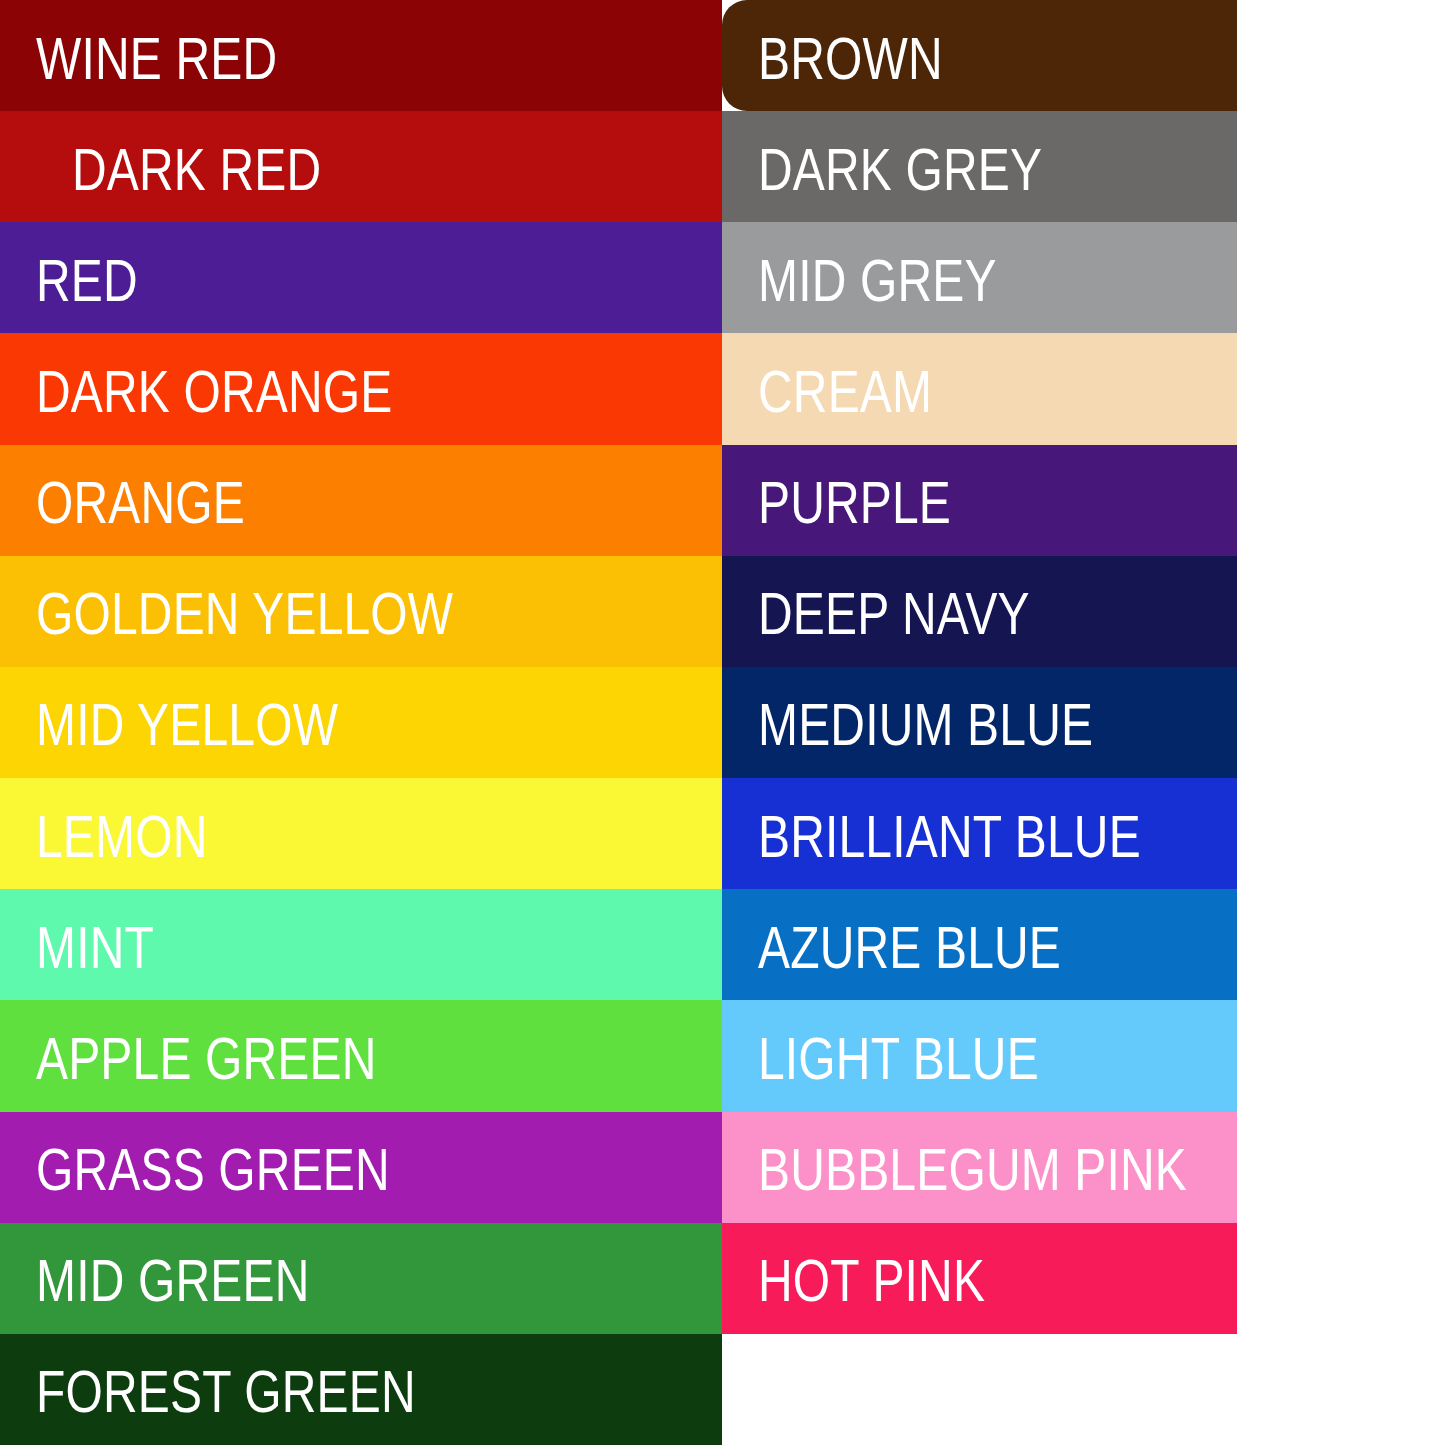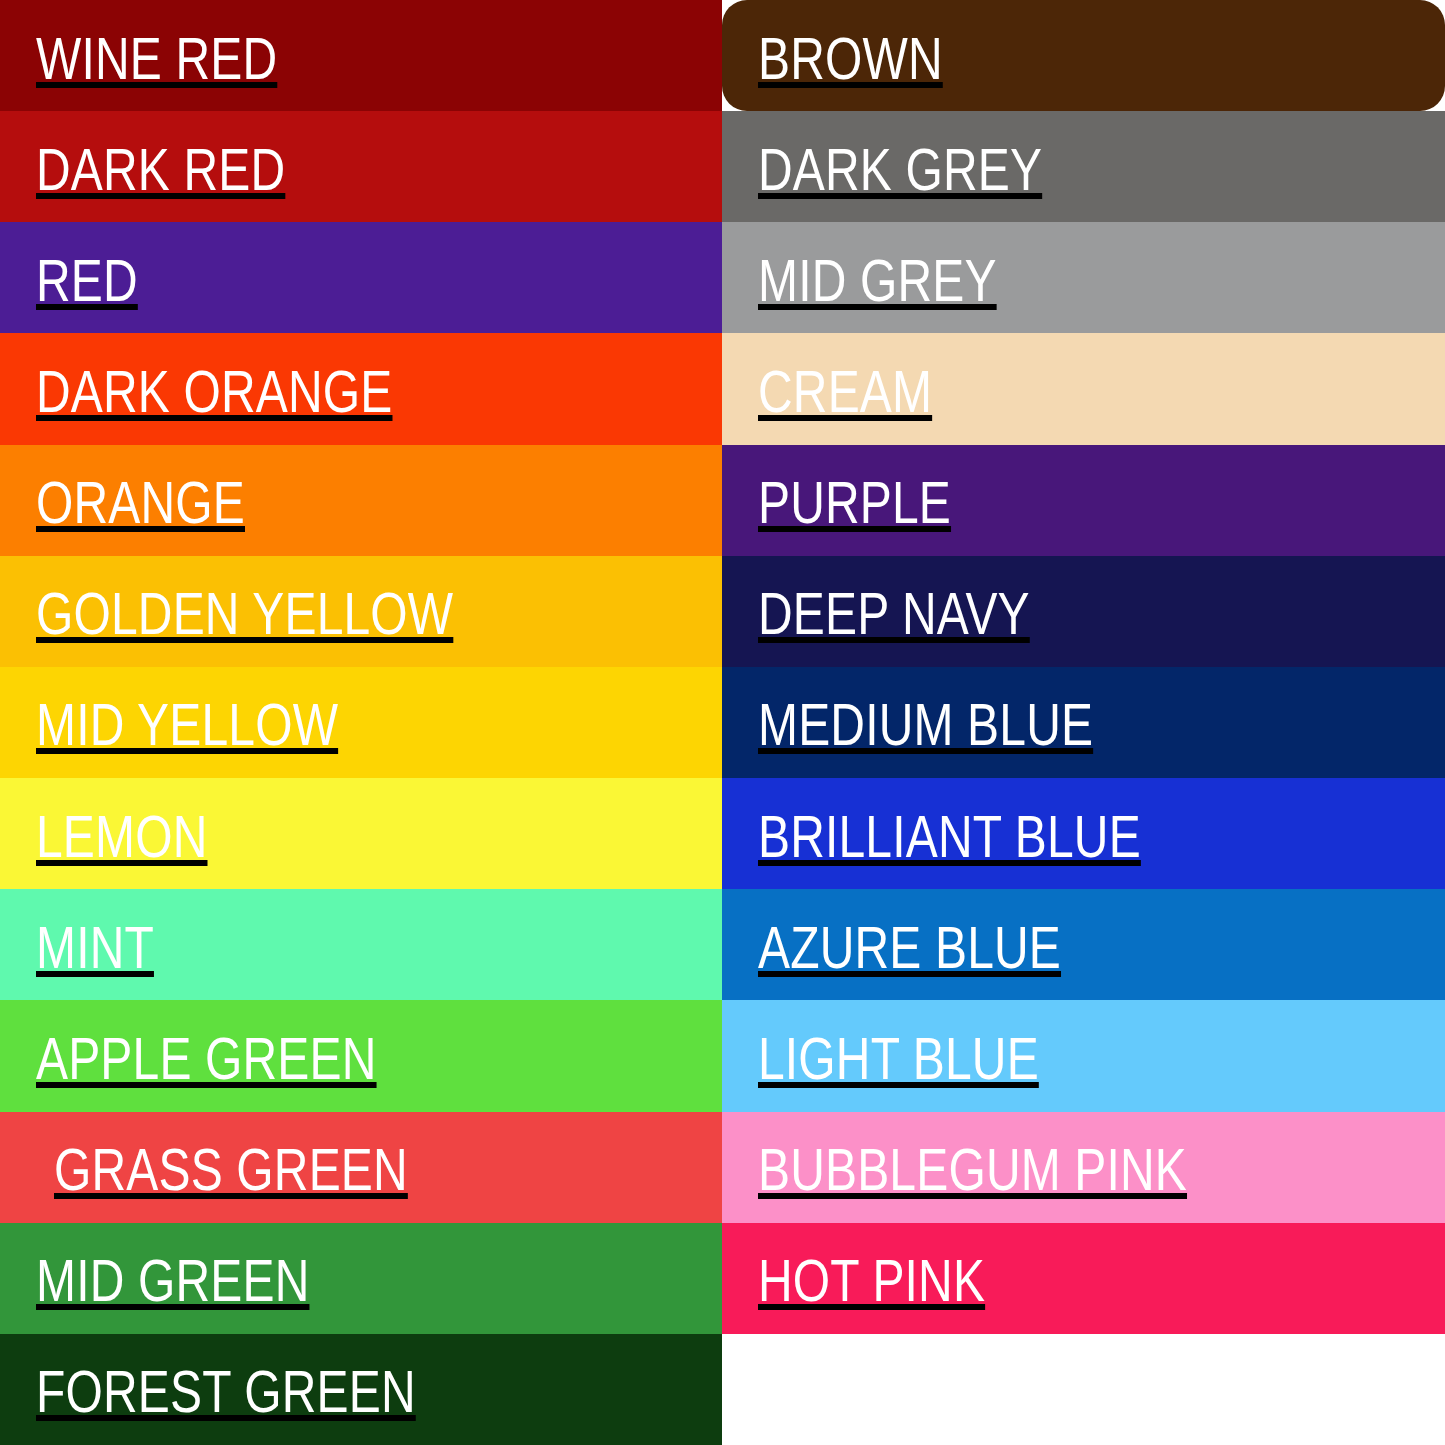--- a/index.html
+++ b/index.html
@@ -3,29 +3,28 @@
 <meta charset="utf-8">
 <title>Colour Swatch Chart</title>
 <style>
   html, body {
     margin: 0;
     padding: 0;
     background: #ffffff;
   }
   #swatch-chart {
     position: relative;
-    width: 1445px;
+    width: 1237px;
     height: 1445px;
     display: grid;
     grid-template-columns: 722px 723px;
     grid-template-rows: repeat(13, 1fr);
     grid-auto-flow: column;
     overflow: hidden;
     font-family: "Liberation Sans", "DejaVu Sans", sans-serif;
-    text-decoration: underline;
   }
   .swatch {
     position: relative;
     display: flex;
     align-items: center;
     overflow: hidden;
   }
   .swatch-label {
     display: block;
     padding-left: 45px;
@@ -43,21 +42,21 @@
   }
 </style>
 </head>
 <body>
 
 <div id="swatch-chart">
 
   <div class="swatch" style="background-color: rgb(139, 3, 4);">
     <span class="swatch-label">WINE RED</span>
   </div>
-  <div class="swatch" style="background-color: rgb(181, 13, 13);">
+  <div class="swatch" style="background-color: rgb(181, 13, 13); padding-left: 36px;">
     <span class="swatch-label">DARK RED</span>
   </div>
   <div class="swatch" style="background-color: #4c1d95;">
     <span class="swatch-label">RED</span>
   </div>
   <div class="swatch" style="background-color: rgb(250, 56, 3);">
     <span class="swatch-label">DARK ORANGE</span>
   </div>
   <div class="swatch" style="background-color: rgb(252, 127, 0);">
     <span class="swatch-label">ORANGE</span>
@@ -70,21 +69,21 @@
   </div>
   <div class="swatch" style="background-color: rgb(250, 247, 53);">
     <span class="swatch-label">LEMON</span>
   </div>
   <div class="swatch" style="background-color: rgb(95, 249, 174);">
     <span class="swatch-label">MINT</span>
   </div>
   <div class="swatch" style="background-color: rgb(95, 224, 62);">
     <span class="swatch-label">APPLE GREEN</span>
   </div>
-  <div class="swatch" style="background-color: #ef4444; padding-left: 18px;">
+  <div class="swatch" style="background-color: #a21caf;">
     <span class="swatch-label">GRASS GREEN</span>
   </div>
   <div class="swatch" style="background-color: rgb(50, 150, 58);">
     <span class="swatch-label">MID GREEN</span>
   </div>
   <div class="swatch" style="background-color: rgb(13, 61, 15);">
     <span class="swatch-label">FOREST GREEN</span>
   </div>
 
   <div class="swatch" style="background-color: rgb(76, 38, 7); border-radius: 25px;">

